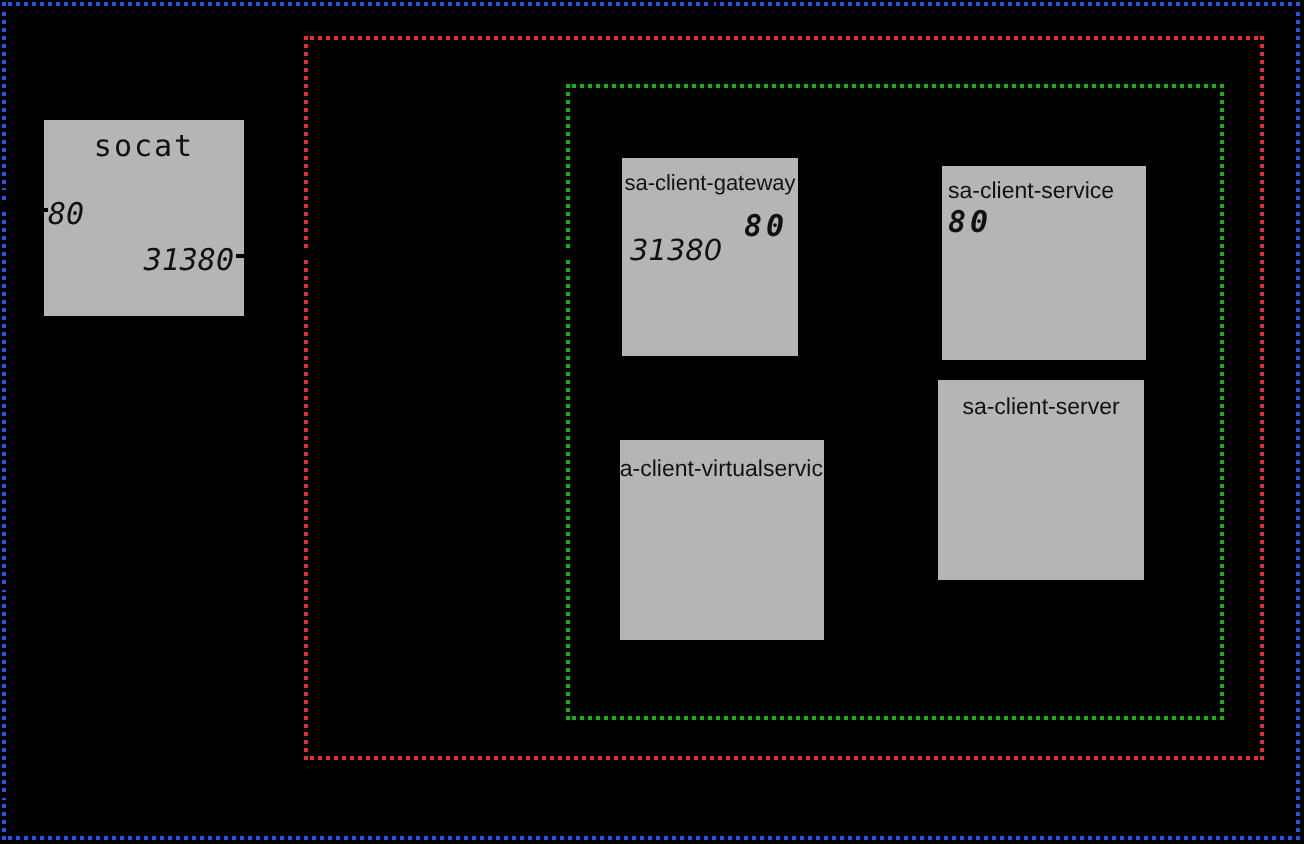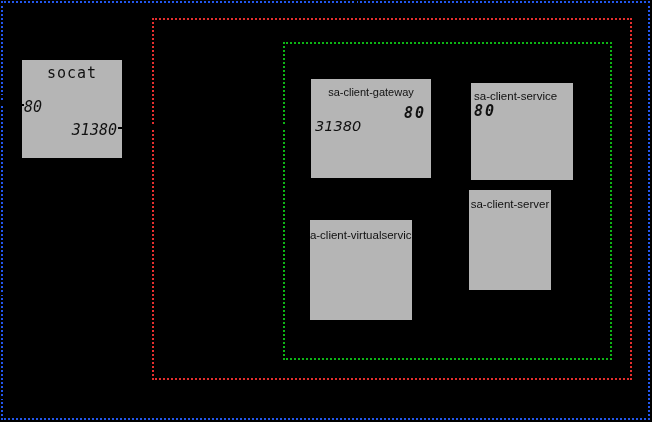--- a/index.html
+++ b/index.html
@@ -14,24 +14,24 @@
   .cluster-host{left:1px;top:1px;width:649px;height:419px;border:2px dotted #2257ee;}
   .cluster-outer{left:152px;top:18px;width:480px;height:362px;border:2px dotted #e62e2e;}
   .cluster-inner{left:283px;top:42px;width:329px;height:318px;border:2px dotted #0db515;}
   .node{
     position:absolute;
     background:#b5b5b5;
     color:#111;
     overflow:hidden;
   }
   .node-socat{left:22px;top:60px;width:100px;height:98px;}
-  .node-gateway{left:311px;top:79px;width:120px;height:99px;}
+  .node-gateway{left:311px;top:79px;width:88px;height:99px;}
   .node-service{left:471px;top:83px;width:102px;height:97px;}
   .node-virtualservice{left:310px;top:220px;width:102px;height:100px;}
-  .node-server{left:469px;top:190px;width:82px;height:100px;}
+  .node-server{left:469px;top:190px;width:103px;height:100px;}
   .mono{font-family:"DejaVu Sans Mono", monospace;}
   .sans{font-family:"DejaVu Sans", sans-serif;}
   .narrow{font-family:"Liberation Sans", sans-serif;}
   .node-title-center{
     position:absolute;left:0;right:0;top:5px;
     display:flex;justify-content:center;
     white-space:nowrap;
   }
   .socat-title{font-size:15px;letter-spacing:1px;top:4px;}
   .gw-title{font-size:11px;top:7px;}

